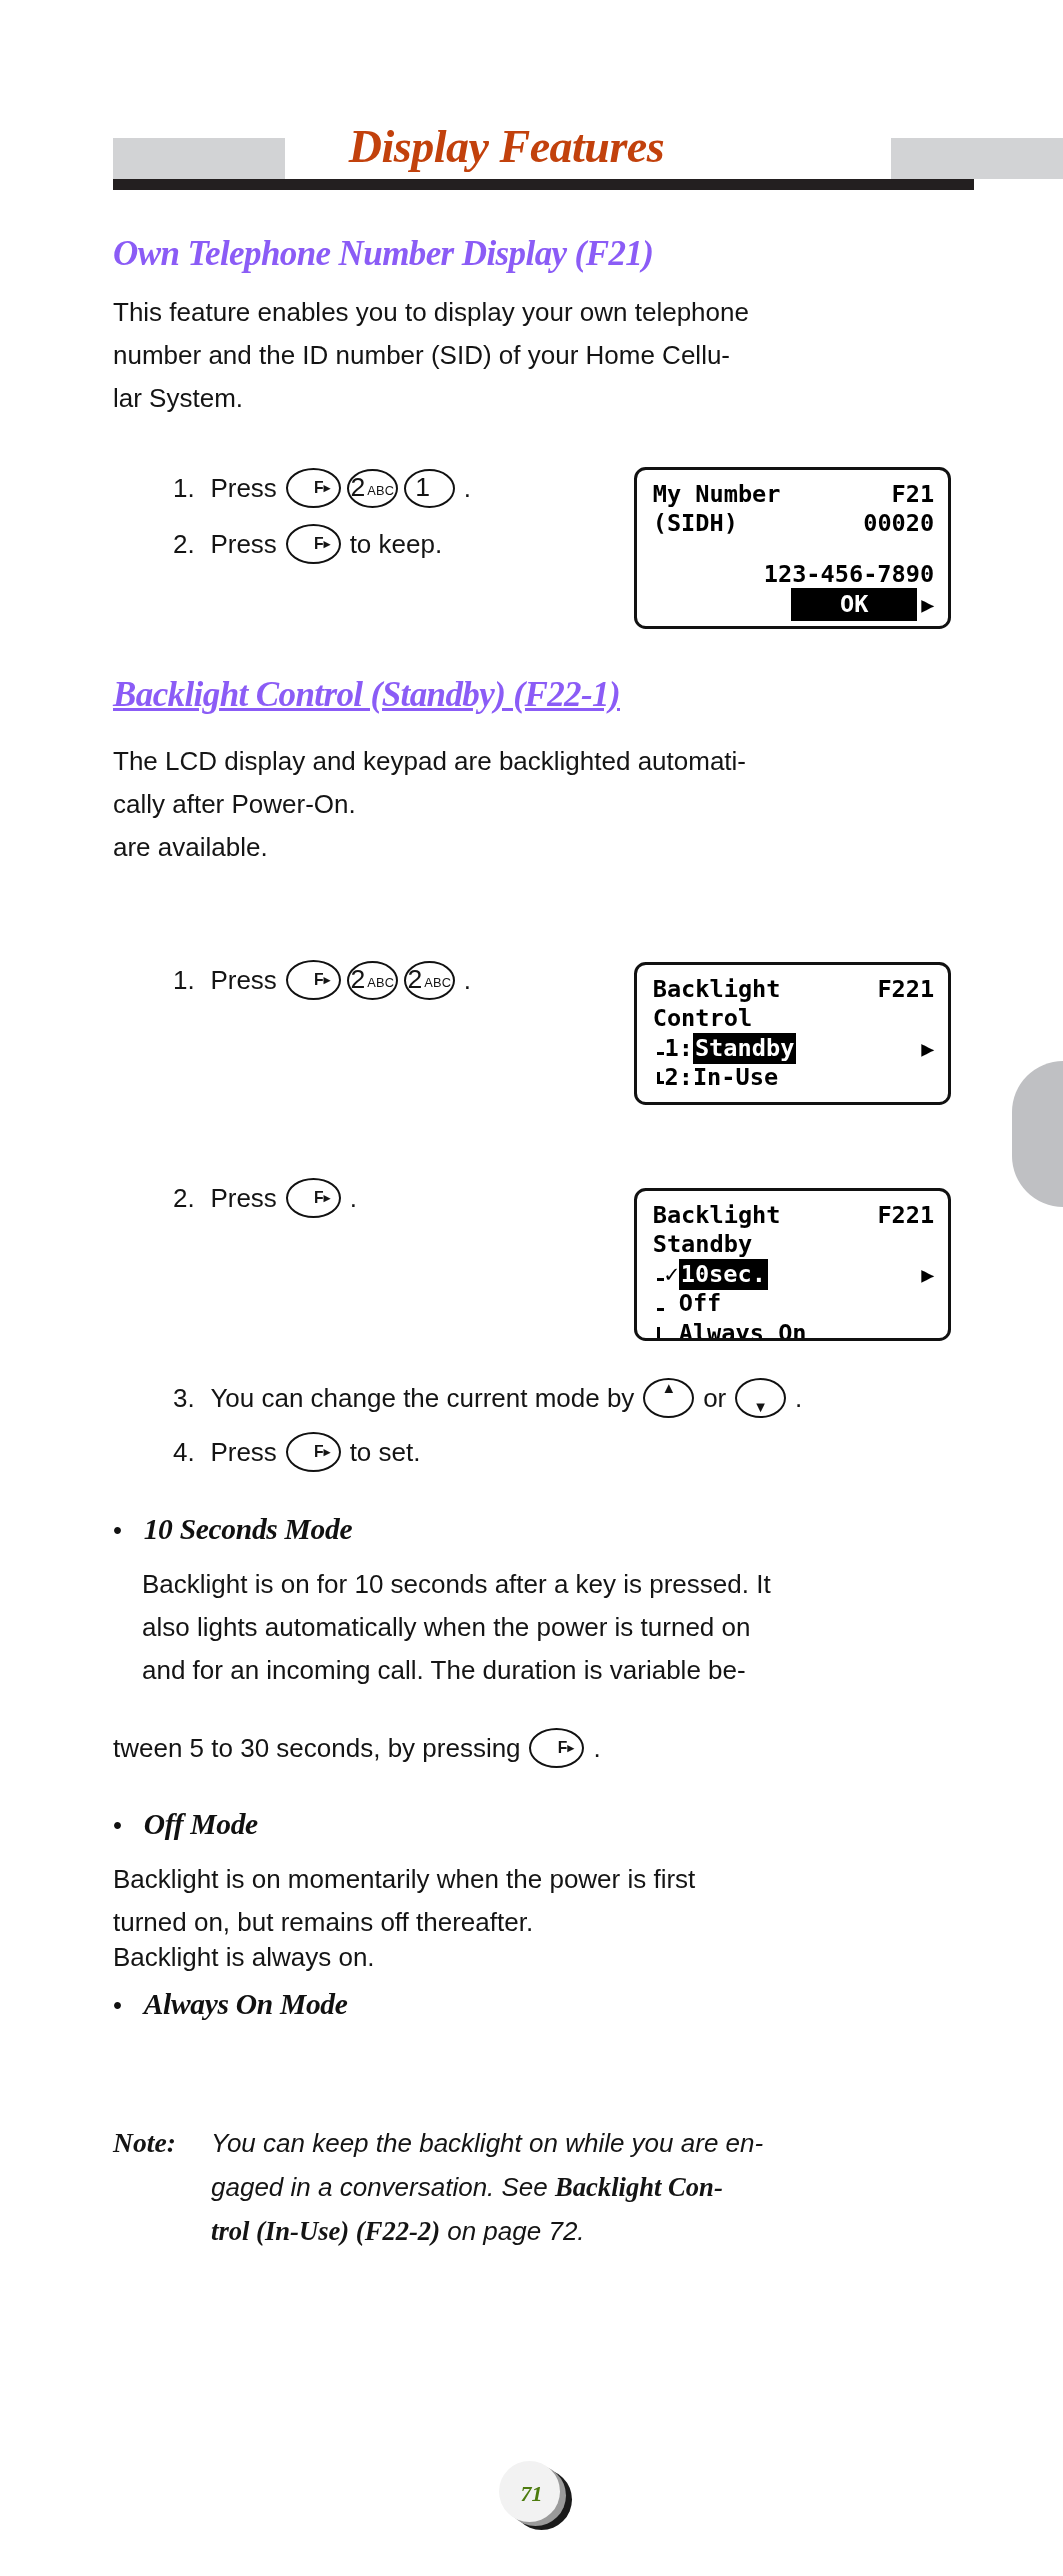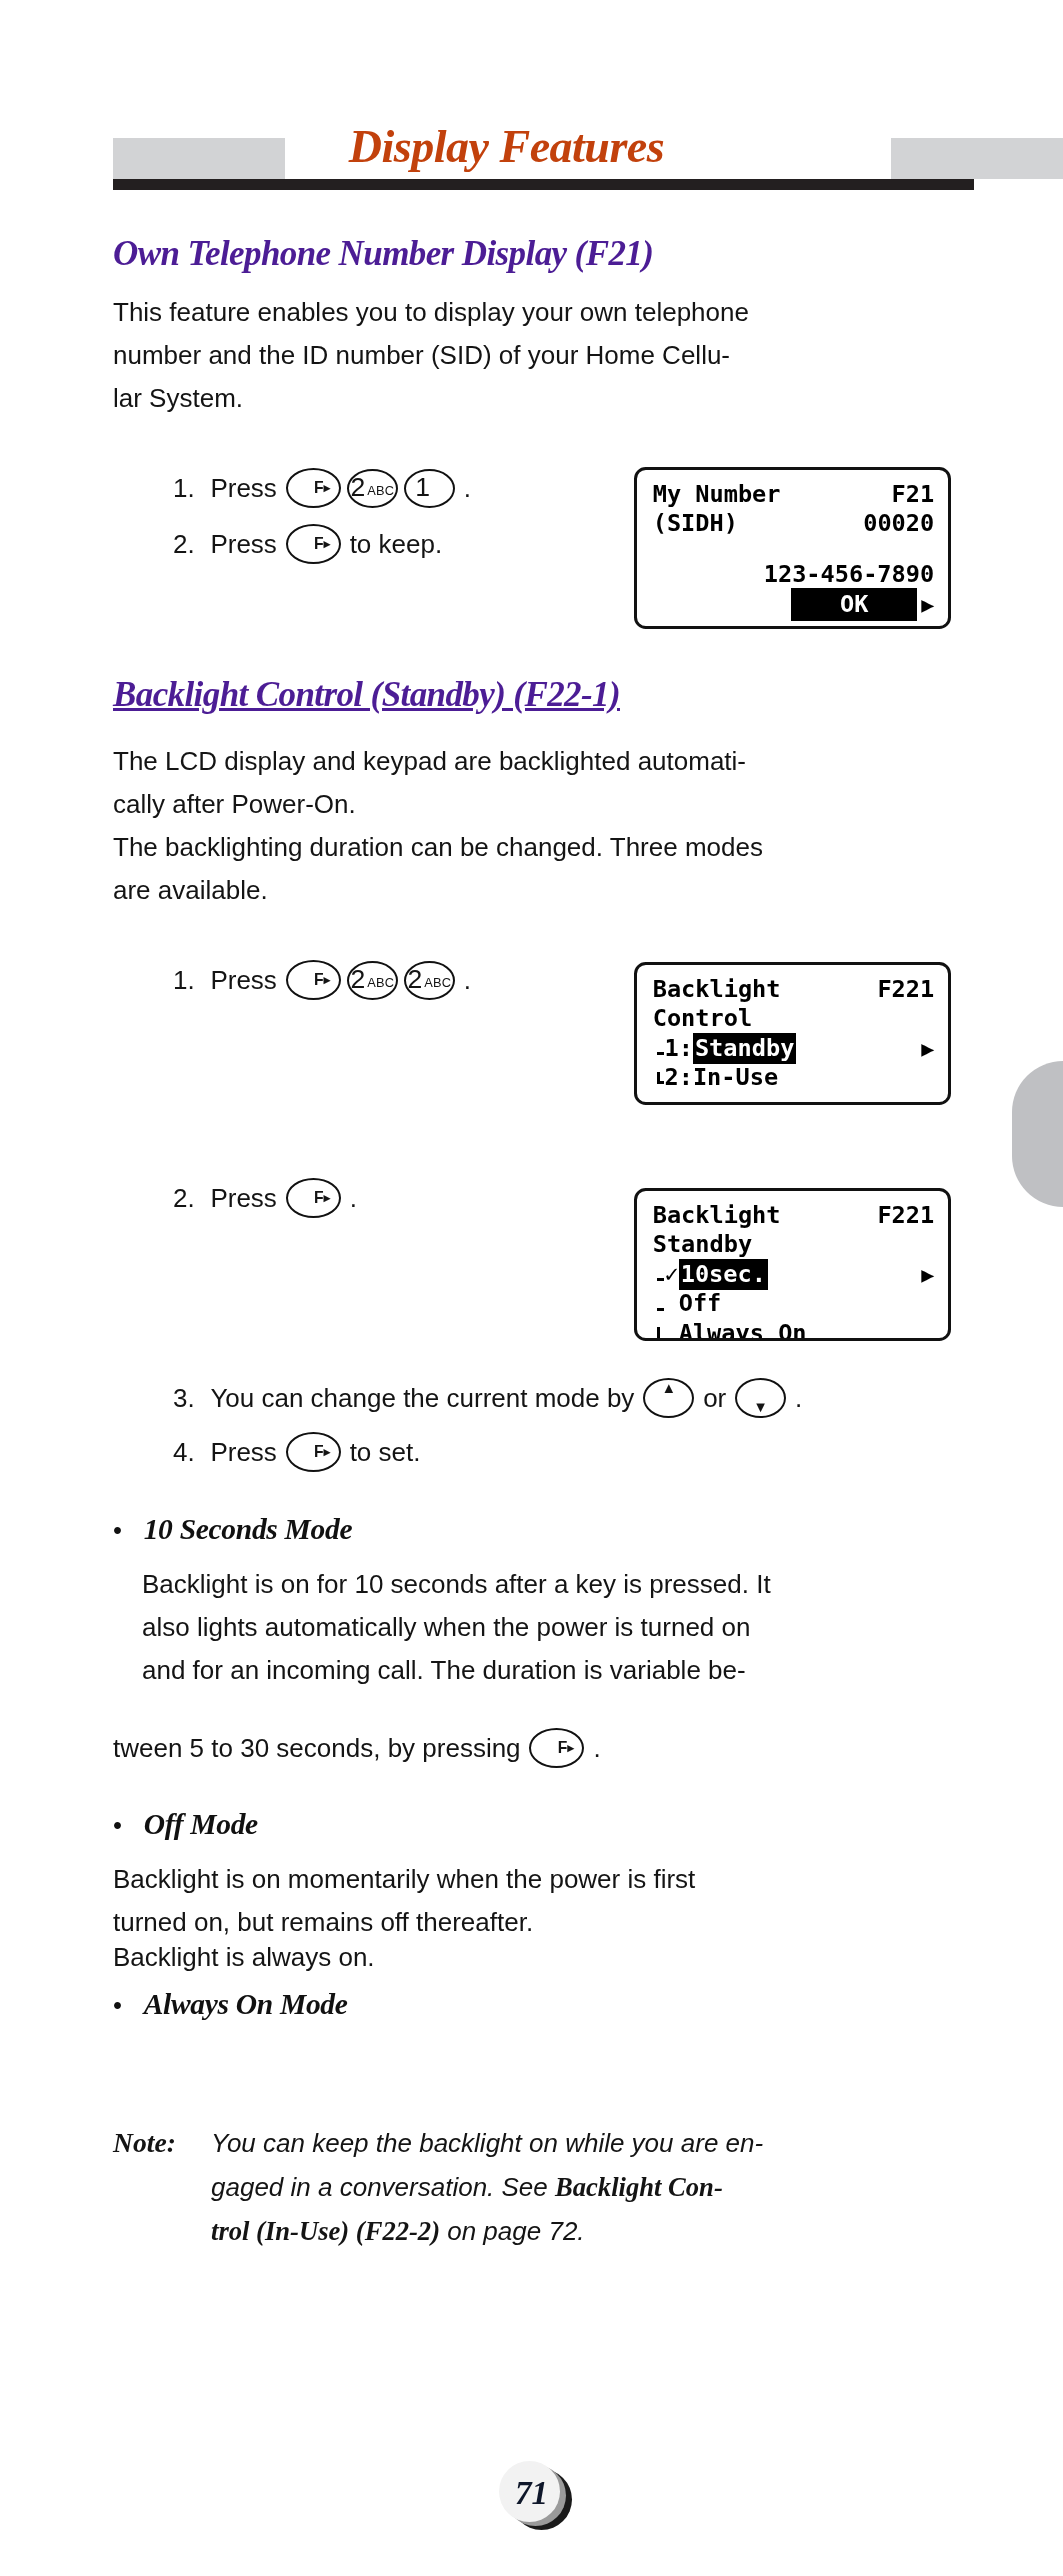--- a/index.html
+++ b/index.html
@@ -61,21 +61,21 @@
   }
 
   
   .h2 {
     position: absolute;
     font-family: "Liberation Serif", serif;
     font-style: italic;
     font-weight: bold;
     font-size: 35px;
     letter-spacing: -0.6px;
-    color: #4c1d95;
+    color: #8b5cf6;
     white-space: nowrap;
   }
 
   
   .body {
     position: absolute;
     font-family: "Liberation Sans", sans-serif;
     font-size: 26px;
     line-height: 43px;
     color: #141414;
@@ -318,22 +318,22 @@
   .pagenum .n {
     position: absolute;
     left: 0; top: 0;
     width: 69px; height: 69px;
     display: flex;
     align-items: center;
     justify-content: center;
     font-family: "Liberation Serif", serif;
     font-style: italic;
     font-weight: bold;
-    font-size: 33px;
-    color: #0f172a;
+    font-size: 22px;
+    color: #4d7c0f;
   }
 </style>
 </head>
 <body>
 
 <div class="page">
 
   <div class="header">
     <div class="header-bar-left"></div>
     <div class="header-bar-right"></div>
@@ -394,21 +394,20 @@
       <span class="lcd-bar">OK</span>
       <span class="lcd-caret" style="margin-left:3.9px;">▶</span>
     </div>
   </div>
 
   <div class="h2" style="left:113px; top:675px;text-decoration:underline;">Backlight Control (Standby) (F22-1)</div>
 
   <div class="body just" style="left:113px; top:740px; width:866px;">
     <span>The LCD display and keypad are backlighted automati-</span>
     <span>cally after Power-On.</span>
-    <span>The backlighting duration can be changed. Three modes</span>
     <span>are available.</span>
   </div>
 
   <div class="step" style="left:173px; top:960px;">
     <span class="num">1.</span>
     <span class="txt">Press</span>
     <span class="key key-f">
       <span class="glyph"><span>F</span><span class="tri">▸</span></span>
     </span>
     <span class="key key-num">

